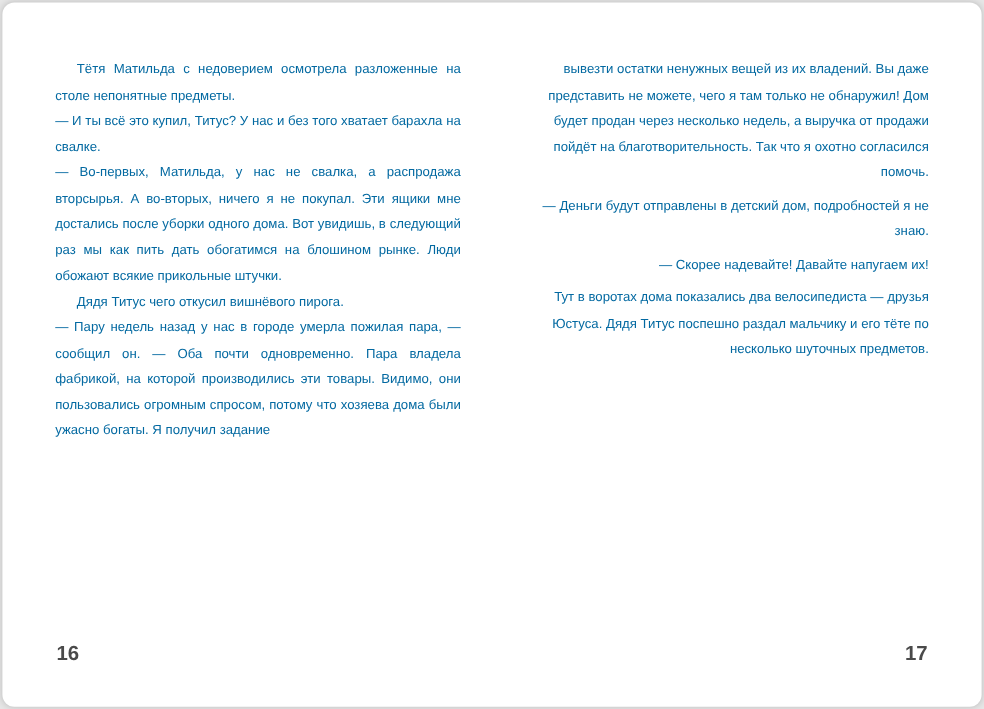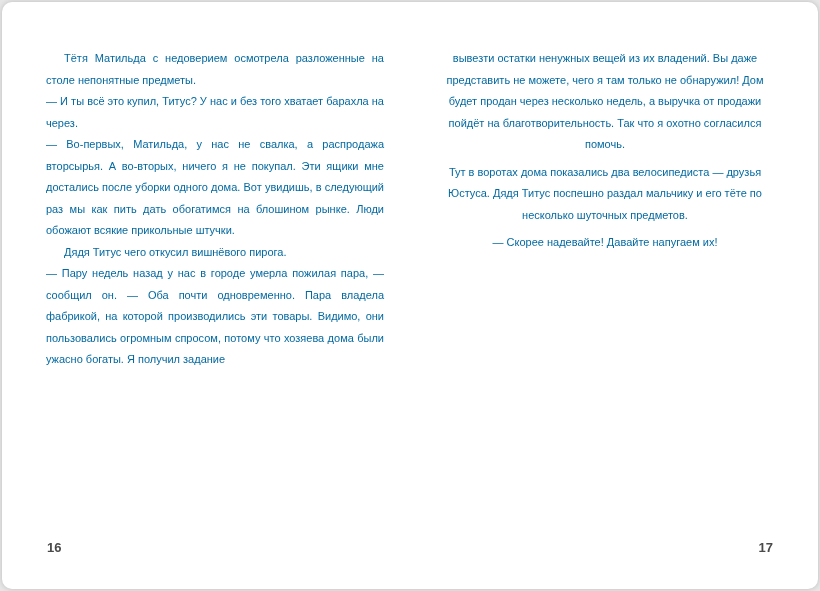--- a/index.html
+++ b/index.html
@@ -43,54 +43,55 @@
     }
     .col-left p {
       text-align: justify;
       hyphens: auto;
       -webkit-hyphens: auto;
     }
     .col-left p.indent {
       text-indent: 18px;
     }
     .col-right p {
-      text-align: center;
+      text-align: right;
       margin-bottom: 6px;
       hyphens: auto;
       -webkit-hyphens: auto;
     }
     .folio {
       position: absolute;
       bottom: 34px;
-      font-size: 13px;
+      font-size: 17px;
       color: #4a4a4a;
       font-weight: bold;
     }
     .folio-left  { left: 45px; }
     .folio-right { right: 45px; text-align: right; }
   </style>
 </head>
 <body>
 
 <div class="viewport">
   <div class="book">
     <div class="spread">
 
       <div class="page-col col-left">
         <p class="indent">Тётя Матильда с недоверием осмотрела разложенные на столе непонятные предметы.</p>
-        <p>— И ты всё это купил, Титус? У нас и без того хватает барахла на через.</p>
+        <p>— И ты всё это купил, Титус? У нас и без того хватает барахла на свалке.</p>
         <p>— Во-первых, Матильда, у нас не свалка, а распродажа вторсырья. А во-вторых, ничего я не покупал. Эти ящики мне достались после уборки одного дома. Вот увидишь, в следующий раз мы как пить дать обогатимся на блошином рынке. Люди обожают всякие прикольные штучки.</p>
         <p class="indent">Дядя Титус чего откусил вишнёвого пирога.</p>
         <p>— Пару недель назад у нас в городе умерла пожилая пара, — сообщил он. — Оба почти одновременно. Пара владела фабрикой, на которой производились эти товары. Видимо, они пользовались огромным спросом, потому что хозяева дома были ужасно богаты. Я получил задание</p>
       </div>
 
       <div class="page-col col-right">
         <p>вывезти остатки ненужных вещей из их владений. Вы даже представить не можете, чего я там только не обнаружил! Дом будет продан через несколько недель, а выручка от продажи пойдёт на благотворительность. Так что я охотно согласился помочь.</p>
+        <p>— Деньги будут отправлены в детский дом, подробностей я не знаю.</p>
+        <p>— Скорее надевайте! Давайте напугаем их!</p>
         <p>Тут в воротах дома показались два велосипедиста — друзья Юстуса. Дядя Титус поспешно раздал мальчику и его тёте по несколько шуточных предметов.</p>
-        <p>— Скорее надевайте! Давайте напугаем их!</p>
       </div>
 
     </div>
 
     <div class="folio folio-left">16</div>
     <div class="folio folio-right">17</div>
   </div>
 </div>
 
 </body></html>

